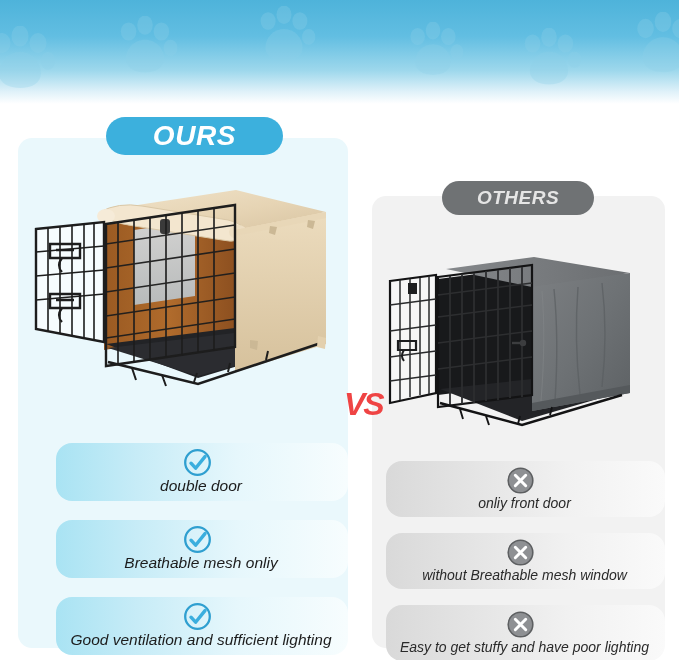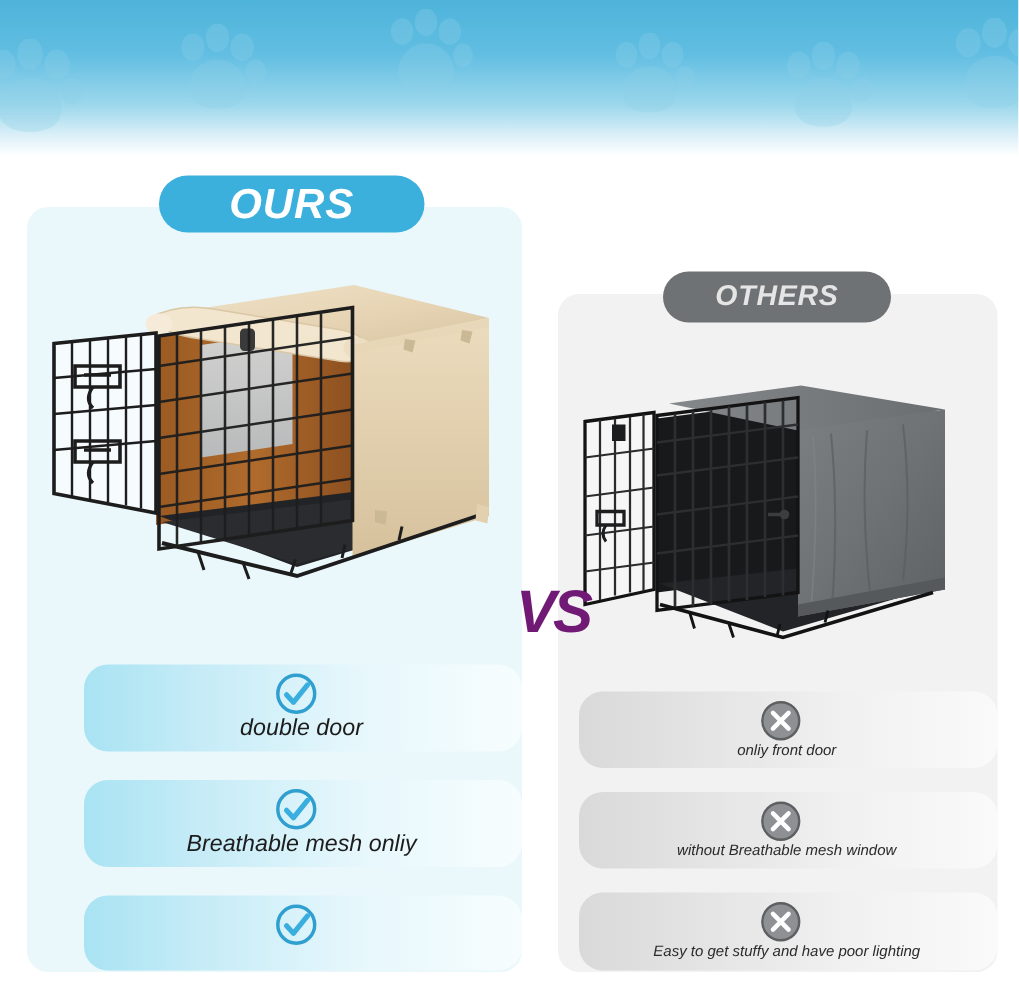--- a/index.html
+++ b/index.html
@@ -83,24 +83,24 @@
     line-height: 34px;
     text-align: center;
     letter-spacing: .5px;
     z-index: 6;
   }
 
   
   #vs-label {
     position: absolute;
     left: 344px; top: 386px;
-    font-size: 40px;
+    font-size: 32px;
     font-weight: bold;
     font-style: italic;
-    color: #701a75;
+    color: #ef4444;
     letter-spacing: -2px;
     z-index: 7;
   }
 
   
   #ours-product { position: absolute; left: 22px; top: 172px; width: 326px; height: 232px; z-index: 3; }
   #others-product { position: absolute; left: 382px; top: 243px; width: 280px; height: 192px; z-index: 3; }
   .product svg { display: block; width: 100%; height: 100%; }
 
   
@@ -130,21 +130,21 @@
 
   .feat-icon { flex: 0 0 auto; width: 29px; height: 29px; margin-right: 8px; }
   .feat-icon svg { display: block; }
 
   .feat-text {
     font-style: italic;
     color: #1c1c1c;
     line-height: 1.22;
   }
   #ours-features .feat-text { font-size: 15.5px; }
-  #others-features .feat-text { font-size: 10px; color: #2a2a2a; }
+  #others-features .feat-text { font-size: 14px; color: #2a2a2a; }
 </style>
 </head>
 <body>
 
 <div id="header-banner">
   <div class="paw" style="left:-16px; top:26px;">
     <svg width="72" height="68" viewBox="0 0 72 68">
         <g fill="#8ed0e8">
           <ellipse cx="18" cy="17" rx="8.5" ry="10"></ellipse>
           <ellipse cx="36" cy="10" rx="8.5" ry="10.5"></ellipse>
@@ -317,20 +317,21 @@
     </span>
     <span class="feat-text">Breathable mesh onliy</span>
   </div>
   <div class="feat-row tall">
     <span class="feat-icon">
       <svg width="29" height="29" viewBox="0 0 29 29">
           <circle cx="14.5" cy="14.5" r="12.3" fill="none" stroke="#2f9fd0" stroke-width="2.3"></circle>
           <path d="M8 15.2 l4.6 5 L22 8.6" fill="none" stroke="#3aaede" stroke-width="3.4" stroke-linecap="round" stroke-linejoin="round"></path>
         </svg>
     </span>
+    <span class="feat-text">Good ventilation and sufficient lighting</span>
   </div>
 </div>
 
 <div id="vs-label">VS</div>
 
 <div id="others-panel"></div>
 
 <div id="others-badge">OTHERS</div>
 
 <div id="others-product" class="product">

